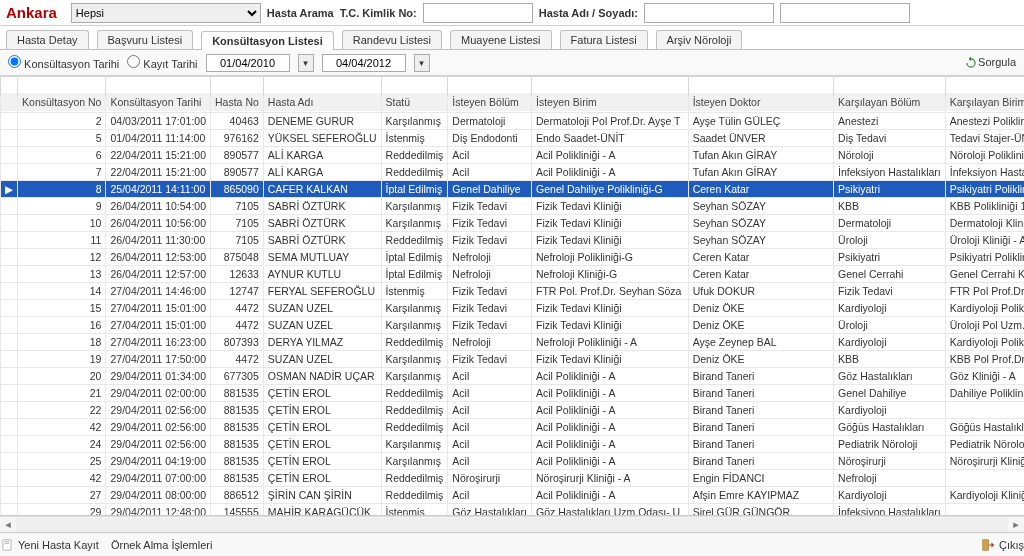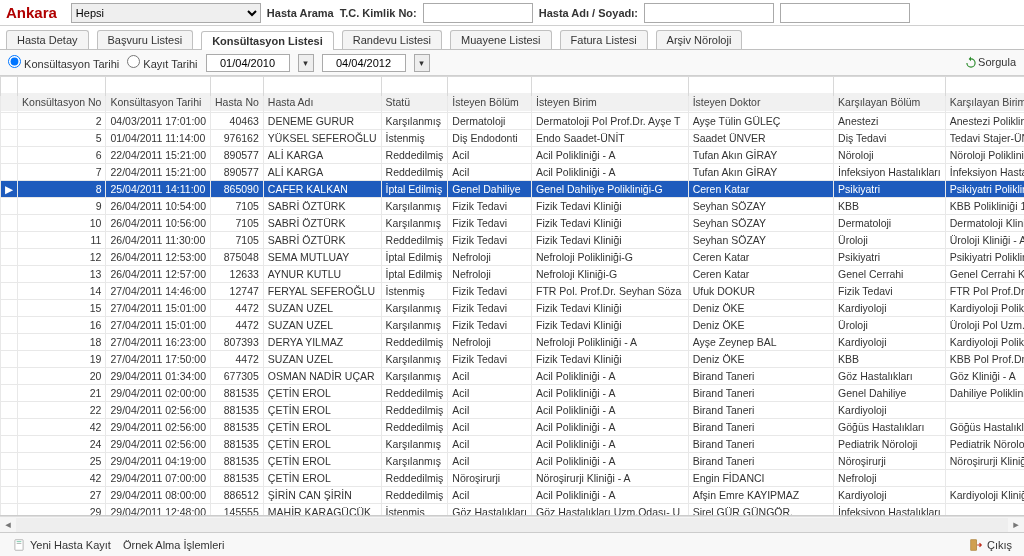--- a/index.html
+++ b/index.html
@@ -20,21 +20,21 @@
   .grid-wrap { flex: 1; overflow: auto; border-bottom: 1px solid #ccc; }
   table.grid { border-collapse: collapse; width: 100%; font-size: 10.5px; }
   table.grid th { background: #f1f1f1; border: 1px solid #d8d8d8; padding: 3px 4px; text-align: left; font-weight: normal; color: #444; white-space: nowrap; position: sticky; top: 16px; }
   table.grid td { border: 1px solid #e8e8e8; padding: 2px 4px; white-space: nowrap; }
   table.grid tr.sel td { background: #1e5bbd; color: #fff; }
   table.grid td.num { text-align: right; }
   .rowmark { width: 14px; text-align: center; color: #000; }
   .scroll-strip { height: 16px; background: #f5f5f5; border-top: 1px solid #ddd; display: flex; align-items: center; }
   .scroll-strip .arrow { width: 16px; text-align: center; color: #777; }
   .scroll-strip .track { flex: 1; height: 14px; background: #eee; position: relative; }
-  .bottom-bar { height: 24px; display: flex; align-items: center; padding: 0 12px; gap: 12px; background: #f8f8f8; border-top: 1px solid #ccc; }
+  .bottom-bar { height: 24px; display: flex; align-items: center; padding: 0 0; gap: 12px; background: #f8f8f8; border-top: 1px solid #ccc; }
   .bottom-bar .btn { display: flex; align-items: center; gap: 4px; cursor: pointer; }
   .bottom-bar .spacer { flex: 1; }
   .small-icon { width: 14px; height: 14px; display: inline-block; }
 </style>
 </head>
 <body>
 
 <div class="top-bar">
   <span class="title">Ankara</span>
   <select>

